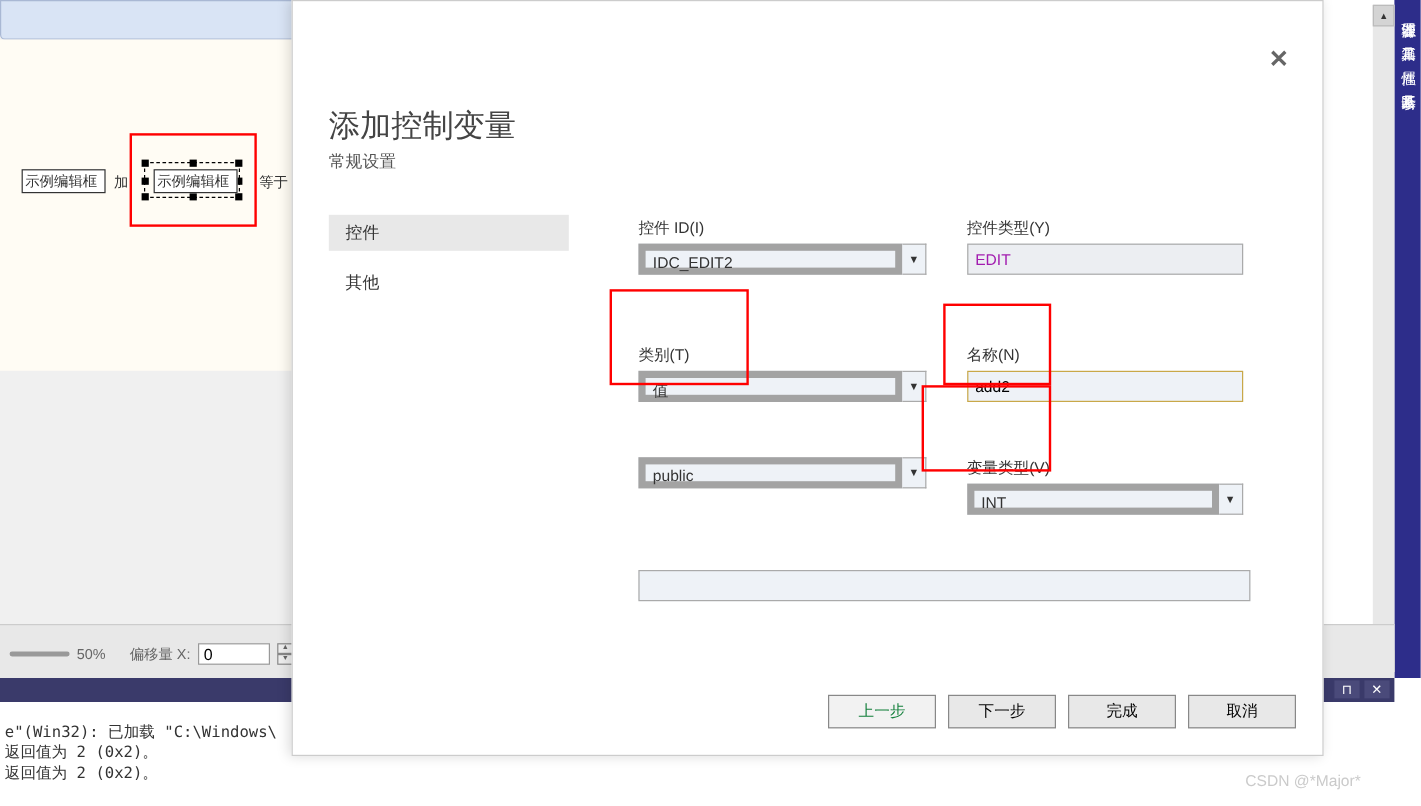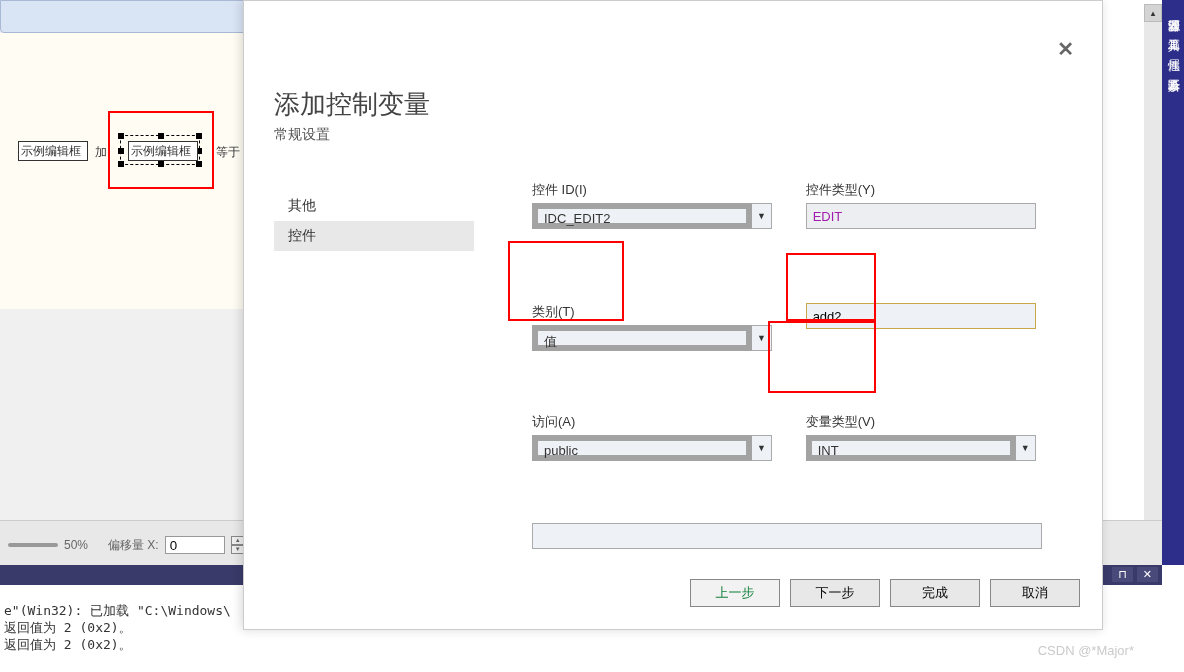--- a/index.html
+++ b/index.html
@@ -187,21 +187,21 @@
     .nav-tab.active { background: #e8e8e8; }
     .nav-tab.inactive { margin-top: 12px; }
     .form-area {
       position: absolute;
       top: 180px; left: 288px;
       width: 540px;
     }
     .field-group {
       display: inline-block;
       vertical-align: top;
-      margin-bottom: 44px;
+      margin-bottom: 28px;
     }
     .field-label {
       font-size: 13px;
       color: #333;
       margin-bottom: 4px;
     }
     .combo {
       display: flex;
       height: 26px;
     }
@@ -350,22 +350,22 @@
   <div>返回值为 2 (0x2)。</div>
   <div>返回值为 2 (0x2)。</div>
 </div>
 
 <div class="modal">
   <div class="modal-close">✕</div>
   <div class="modal-title">添加控制变量</div>
   <div class="modal-subtitle">常规设置</div>
 
   <div class="nav-tabs">
+    <div class="nav-tab active">控件</div>
     <div class="nav-tab inactive">其他</div>
-    <div class="nav-tab active">控件</div>
   </div>
 
   <div class="form-area">
     
     <div class="field-group" style="width:240px;margin-right:30px">
       <div class="field-label">控件 ID(I)</div>
       <div class="combo">
         <div class="combo-text">IDC_EDIT2</div>
         <div class="combo-btn">▼</div>
       </div>
@@ -377,26 +377,26 @@
 
     
     <div class="field-group" style="width:240px;margin-right:30px;margin-top:30px">
       <div class="field-label">类别(T)</div>
       <div class="combo">
         <div class="combo-text">值</div>
         <div class="combo-btn">▼</div>
       </div>
     </div>
     <div class="field-group" style="width:230px;margin-top:30px">
+      <div class="field-label">名称(N)</div>
       <input class="textbox gold" value="add2" style="">
     </div>
 
     
     <div class="field-group" style="width:240px;margin-right:30px;margin-top:18px">
-      <div class="field-label">访问(A)</div>
       <div class="combo">
         <div class="combo-text">public</div>
         <div class="combo-btn">▼</div>
       </div>
     </div>
     <div class="field-group" style="width:230px;margin-top:18px">
       <div class="field-label">变量类型(V)</div>
       <div class="combo">
         <div class="combo-text">INT</div>
         <div class="combo-btn">▼</div>

